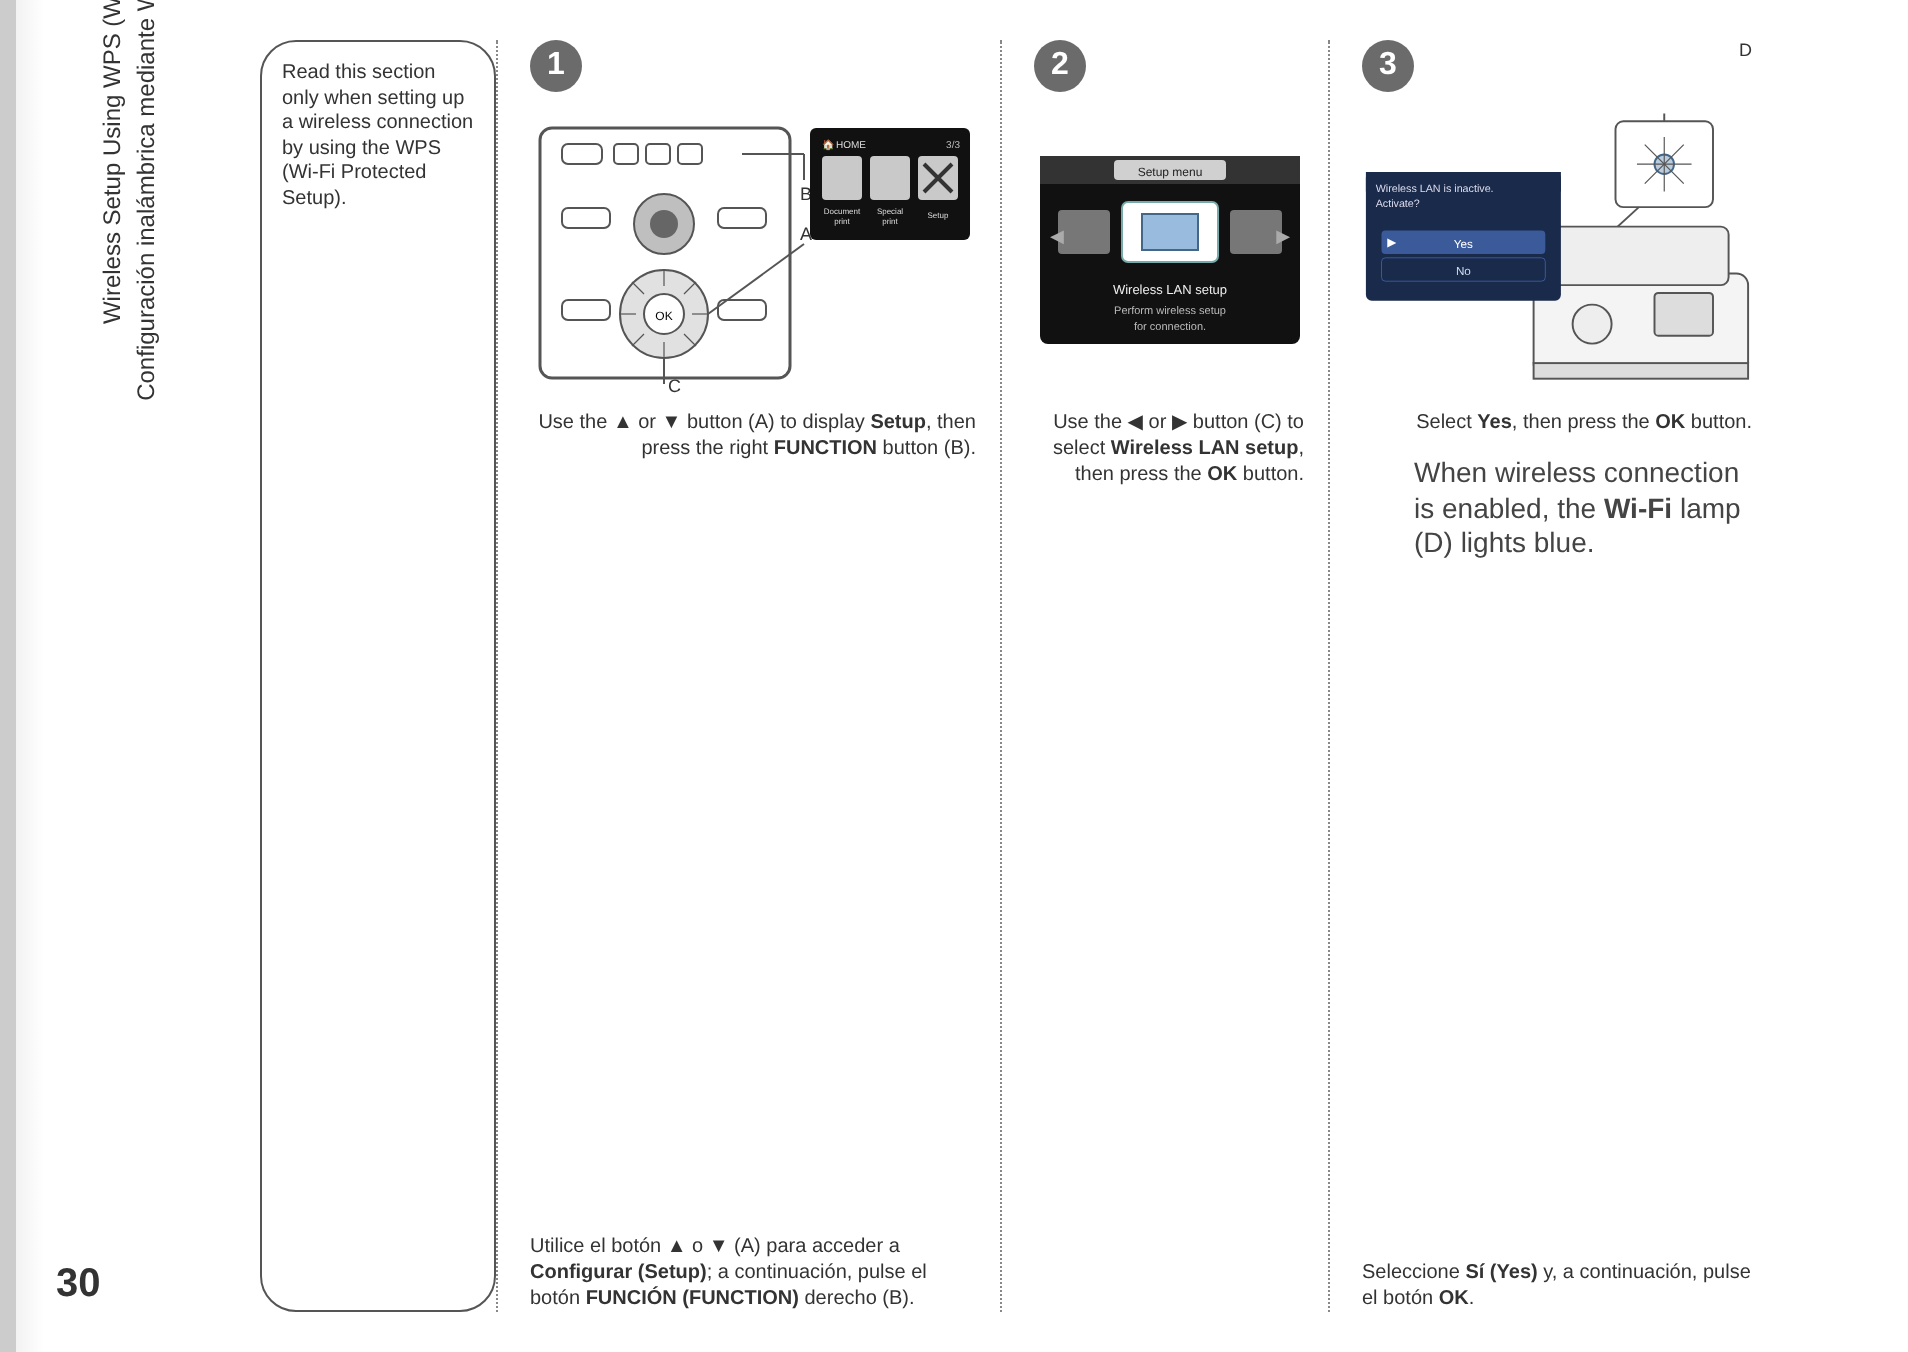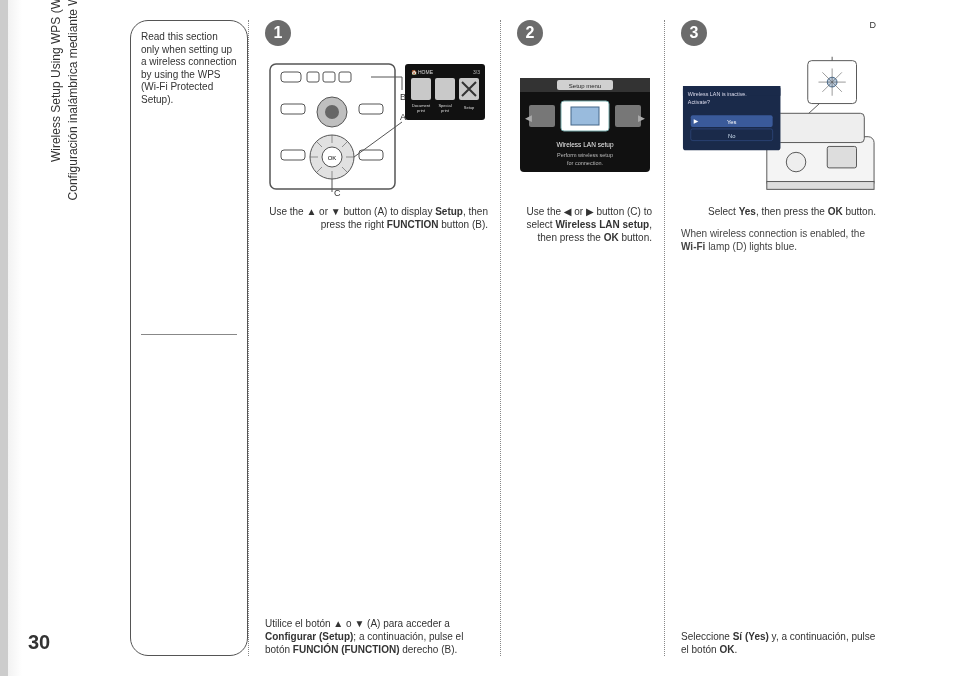--- a/index.html
+++ b/index.html
@@ -25,42 +25,42 @@
   .page-num {
     position: absolute; left: 28px; bottom: 22px;
     font-size: 20px; font-weight: bold;
   }
   .content { margin-left: 80px; height: 100%; display: flex; gap: 0; }
   .introcol {
     width: 118px;
     border: 1px solid #555; border-radius: 18px;
     padding: 10px 10px;
     font-size: 10px; line-height: 1.25;
-    display: flex; flex-direction: column;
+    display: flex; flex-direction: row;
   }
   .introcol .sep { border: none; border-top: 1px solid #888; margin: 6px 0; }
   .stepcol {
     border-left: 1px dotted #888;
     padding: 0 12px 0 16px;
     font-size: 10px; line-height: 1.3;
     display: flex; flex-direction: column;
   }
   .col1 { width: 252px; }
   .col2 { width: 164px; }
   .col3 { width: 224px; }
   .stepnum {
     width: 26px; height: 26px; border-radius: 50%;
     background: #6b6b6b; color: #fff; font-weight: bold;
     display: flex; align-items: center; justify-content: center;
     font-size: 16px; margin-bottom: 6px;
   }
   .figure { height: 145px; display:flex; align-items:center; justify-content:center; margin-bottom:8px; position:relative; }
   svg { display:block; }
   .en { margin-bottom: 6px; text-align: right; }
-  .note { font-size: 10px; line-height:1.25; color:#444; margin-top:4px; }
+  .note { font-size: 14px; line-height:1.25; color:#444; margin-top:4px;margin-left:26px; }
   .spacer { flex: 1 1 auto; min-height: 140px; }
   .intro-spacer { height: 222px; }
 </style>
 </head>
 <body>
 
 <div class="page">
 
   <div class="side-titles">
     <span class="t1">Wireless Setup Using WPS (Wi-Fi Protected Setup)</span>

